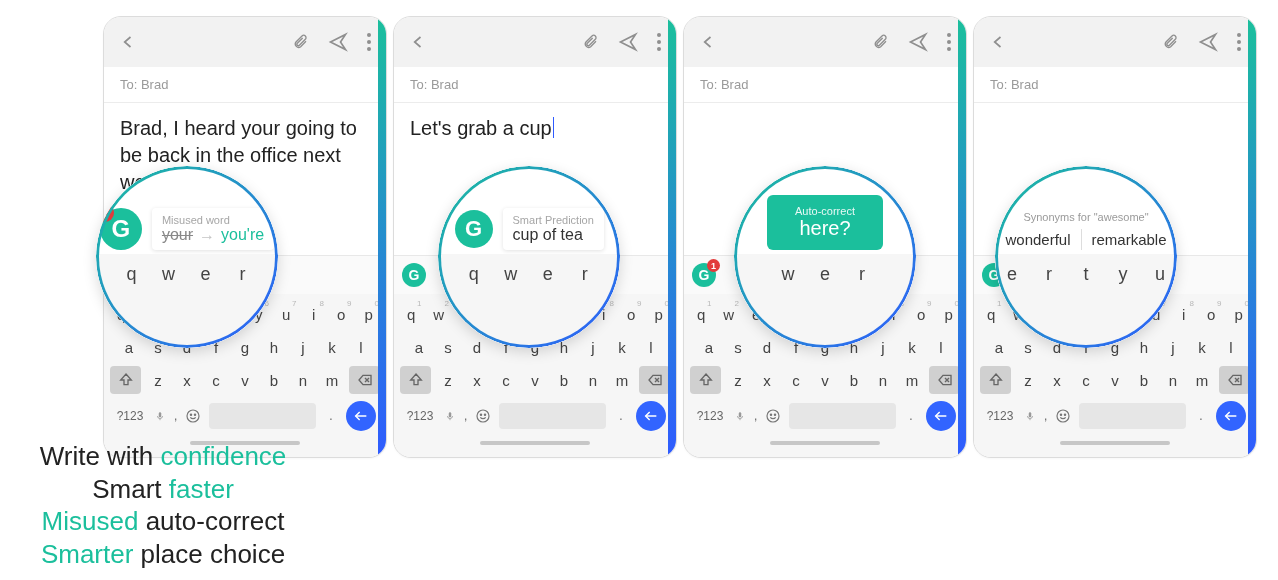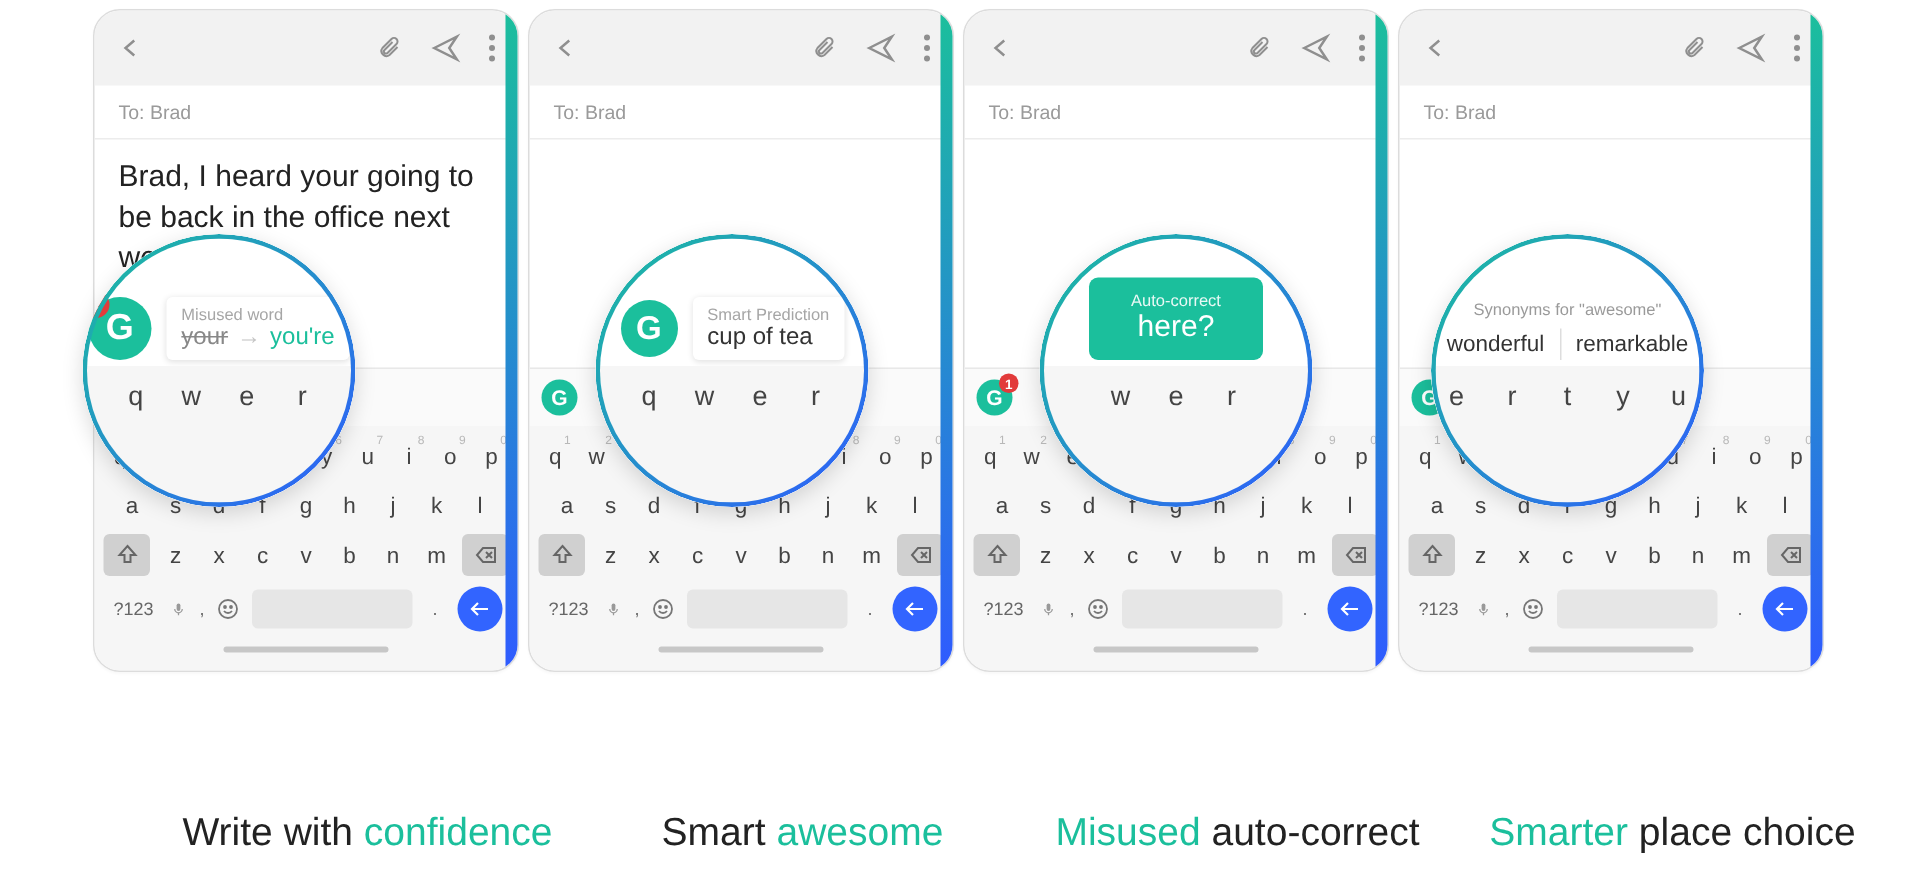--- a/index.html
+++ b/index.html
@@ -24,22 +24,22 @@
     background: #fff;
     position: relative;
     overflow: hidden;
   }
   .phones {
     position: absolute;
     top: 0;
     left: 0;
     width: 100%;
     display: flex;
-    justify-content: center;
-    padding: 6px 18px;
+    justify-content: flex-end;
+    padding: 16px 18px;
     box-sizing: border-box;
   }
   .slot {
     position: relative;
     width: 290px;
   }
   .phone {
     position: relative;
     width: 282px;
     height: 440px;
@@ -269,20 +269,21 @@
 
   
   .captions {
     position:absolute;
     left:0; right:0;
     bottom: 10px;
     display:flex;
     justify-content: flex-end;
     padding: 0 18px;
     box-sizing:border-box;
+    flex-direction:column;
   }
   .cap {
     width: 290px;
     text-align:center;
     font-size: 26px;
     font-weight: 400;
     color: #222;
     line-height:1.25;
   }
   .cap .hl { color: var(--teal); }
@@ -454,20 +455,21 @@
           <span class="iconbtn">
               <svg width="6" height="20" viewBox="0 0 6 20" fill="currentColor">
                 <circle cx="3" cy="3" r="2"></circle>
                 <circle cx="3" cy="10" r="2"></circle>
                 <circle cx="3" cy="17" r="2"></circle>
               </svg>
             </span>
         </span>
       </div>
       <div class="to-line">To: Brad</div>
+      <div class="body-text">Let's grab a cup<span class="cursor"></span></div>
       <div class="kbwrap">
         <div class="suggestbar">
       <div class="g-badge">G</div>
       <div style="flex:1"></div>
             <div class="sugg-item">cup of coffee</div>
             <div style="flex:1"></div>
     </div>
         <div class="keyboard">
             <div class="krow">
               <div class="key">q<span class="num">1</span></div>
@@ -832,21 +834,21 @@
   </div>
       </div>
     </div>
   </div>
   </div>
 <div class="captions">
     <div class="cap">
        <span>Write with </span><span class="hl">confidence</span><span></span>
      </div>
     <div class="cap">
-       <span>Smart </span><span class="hl">awesome</span><span></span>
+       <span>Smart </span><span class="hl">faster</span><span></span>
      </div>
     <div class="cap">
        <span></span><span class="hl">Misused</span><span> auto-correct</span>
      </div>
     <div class="cap">
        <span></span><span class="hl">Smarter</span><span> place choice</span>
      </div>
   </div>
 
 </body></html>

